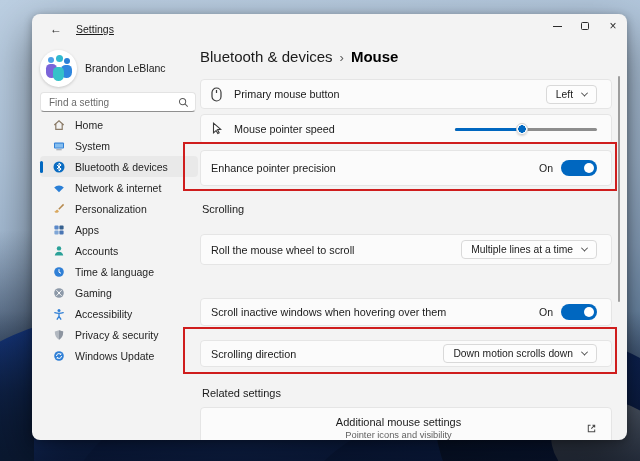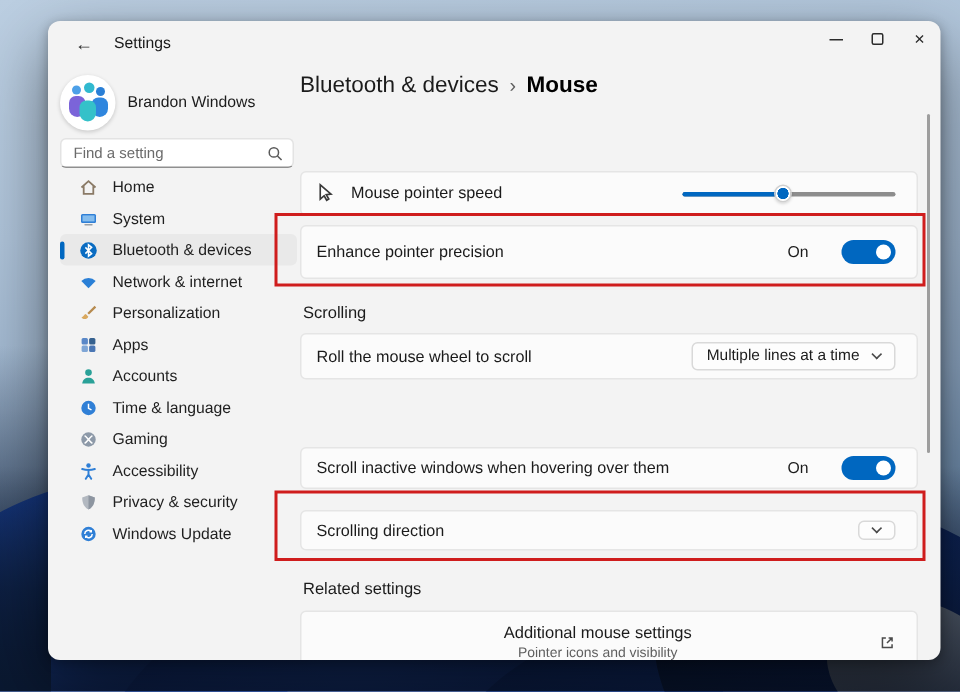--- a/index.html
+++ b/index.html
@@ -23,21 +23,21 @@
   .wp-left { position:absolute; left:0; top:230px; width:34px; bottom:0;
         background:linear-gradient(180deg, rgba(10,24,48,0) 0%, rgba(10,24,48,.75) 70%, #0a1830 100%); }
 
   
   .window { position:absolute; left:32px; top:14px; width:595px; height:426px;
             background:#f3f3f3; border-radius:8px; overflow:hidden;
             box-shadow:0 18px 45px rgba(0,0,0,.5), 0 2px 8px rgba(0,0,0,.3); }
 
   .titlebar { position:absolute; left:0; top:0; right:0; height:30px; }
   .back-btn { position:absolute; left:12px; top:4px; width:24px; height:22px; display:flex; align-items:center; justify-content:center; font-size:12px; color:#2b2b2b; border-radius:4px; }
-  .tb-title { position:absolute; left:44px; top:9px; font-size:10.5px; color:#1b1b1b; }
+  .tb-title { position:absolute; left:44px; top:9px; font-size:10.5px; color:#1b1b1b;text-decoration:underline; }
   .win-controls { position:absolute; right:0; top:0; display:flex; }
   .win-btn { width:28px; height:24px; display:flex; align-items:center; justify-content:center; color:#2b2b2b; font-size:12px; }
   .glyph-min { width:9px; height:1px; background:#2b2b2b; display:block; }
   .glyph-max { width:8px; height:8px; border:1px solid #2b2b2b; border-radius:1.5px; display:block; }
 
   
   .sidebar { position:absolute; left:8px; top:32px; width:158px; }
   .profile { position:absolute; left:0; top:2px; height:40px; display:flex; align-items:center; }
   .avatar { position:relative; width:37px; height:37px; border-radius:50%; background:#fff; box-shadow:0 1px 3px rgba(0,0,0,.18); overflow:hidden; flex:0 0 37px; }
   .av { position:absolute; border-radius:50%; }
@@ -80,40 +80,40 @@
   .chev { width:5px; height:5px; border-right:1.2px solid #4a4a4a; border-bottom:1.2px solid #4a4a4a;
           transform:rotate(45deg) translate(-1px,-1px); display:block; }
 
   .slider { position:relative; width:142px; height:12px; flex:0 0 142px; }
   .slider .track { position:absolute; left:0; right:0; top:5px; height:3px; border-radius:2px; background:#8d8d8d; }
   .slider .fill { position:absolute; left:0; top:5px; height:3px; border-radius:2px; background:#0067c0; }
   .slider .thumb { position:absolute; top:0; width:12px; height:12px; border-radius:50%;
                    background:radial-gradient(circle at 50% 50%, #0067c0 0 3.6px, #ffffff 3.9px);
                    border:1px solid #cfcfcf; box-shadow:0 1px 2px rgba(0,0,0,.15); transform:translateX(-50%); }
 
-  .toggle-group { display:flex; align-items:center; gap:22px; }
+  .toggle-group { display:flex; align-items:center; gap:8px; }
   .toggle-state { font-size:10.5px; color:#1b1b1b; }
   .toggle { position:relative; width:36px; height:16px; border-radius:9px; background:#0067c0; }
   .toggle .knob { position:absolute; right:3px; top:3px; width:10px; height:10px; border-radius:50%; background:#fff; }
 
   .link-card-text { flex:1; display:flex; flex-direction:column; gap:2px; }
   .link-title { font-size:11px; color:#1b1b1b; }
   .link-sub { font-size:9.3px; color:#5f5f5f; }
 
   .scrollbar { position:absolute; left:586px; top:62px; width:2px; height:226px; background:#9d9d9d; border-radius:2px; }
 
   .annotation { position:absolute; border:2.5px solid #cf1d1d; z-index:10; pointer-events:none; }
   .anno-1 { left:151px; top:128px; width:434px; height:49px; }
   .anno-2 { left:151px; top:313px; width:434px; height:47px; }
 
   
   .c1 { top:65px;  height:30px; }
   .c2 { top:100px; height:30px; }
   .c3 { top:136px; height:36px; }
-  .c4 { top:208px; height:31px; }
+  .c4 { top:220px; height:31px; }
   .c5 { top:248px; height:31px; }
   .c6 { top:284px; height:28px; }
   .c7 { top:326px; height:27px; }
   .c8 { top:393px; height:42px;text-align:center; }
   .lbl-scrolling { top:189px; }
   .lbl-related  { top:373px; }
 </style>
 </head>
 <body>
 
@@ -148,21 +148,21 @@
   <div class="sidebar">
     <div class="profile">
       <div class="avatar">
         <span class="av av-h1"></span>
           <span class="av av-h2"></span>
           <span class="av av-h3"></span>
         <span class="av av-b1"></span>
           <span class="av av-b2"></span>
           <span class="av av-b3"></span>
       </div>
-      <span class="profile-name">Brandon Windows</span>
+      <span class="profile-name">Brandon LeBlanc</span>
     </div>
 
     <div class="searchbox">
       <input placeholder="Find a setting" style="">
       <svg class="search-ico" width="11" height="11" viewBox="0 0 12 12">
           <circle cx="5" cy="5" r="3.4" fill="none" stroke="#5a5a5a" stroke-width="1.1"></circle>
           <path d="M7.6 7.6 10.6 10.6" stroke="#5a5a5a" stroke-width="1.1"></path>
         </svg>
     </div>
 
@@ -258,20 +258,33 @@
   </div>
 
   <div class="main">
     <div class="page-header">
       <span class="crumb">Bluetooth &amp; devices</span>
       <span class="crumb-sep">›</span>
       <span class="page-title">Mouse</span>
     </div>
   </div>
 
+  <div class="card c1" style="left:168px">
+    <span class="row-ico">
+      <svg width="11" height="15" viewBox="0 0 11 15">
+          <rect x="1" y="1" width="9" height="13" rx="4.5" fill="none" stroke="#3a3a3a" stroke-width="1.2"></rect>
+          <path d="M5.5 3v3" stroke="#3a3a3a" stroke-width="1.2"></path>
+        </svg>
+    </span>
+    <span class="row-label">Primary mouse button</span>
+    <div class="dropdown">
+      <span>Left</span>
+      <span class="chev"></span>
+    </div>
+  </div>
 
   <div class="card c2" style="left:168px">
     <span class="row-ico">
       <svg width="12" height="14" viewBox="0 0 12 14">
           <path d="M2.5 1.2v9.6l2.6-2.3 1.7 3 1.4-.8-1.7-2.9 3.2-.4z" fill="#fff" stroke="#3a3a3a" stroke-width="1.1"></path>
         </svg>
     </span>
     <span class="row-label">Mouse pointer speed</span>
     <div class="slider">
       <span class="track"></span>
@@ -307,20 +320,21 @@
       <span class="toggle-state">On</span>
       <div class="toggle">
           <span class="knob"></span>
         </div>
     </div>
   </div>
 
   <div class="card c7" style="left:168px">
     <span class="row-label">Scrolling direction</span>
     <div class="dropdown">
+      <span>Down motion scrolls down</span>
       <span class="chev"></span>
     </div>
   </div>
 
   <div class="section-label lbl-related" style="left:170px">Related settings</div>
 
   <div class="card c8" style="left:168px">
     <div class="link-card-text">
       <span class="link-title">Additional mouse settings</span>
       <span class="link-sub">Pointer icons and visibility</span>

